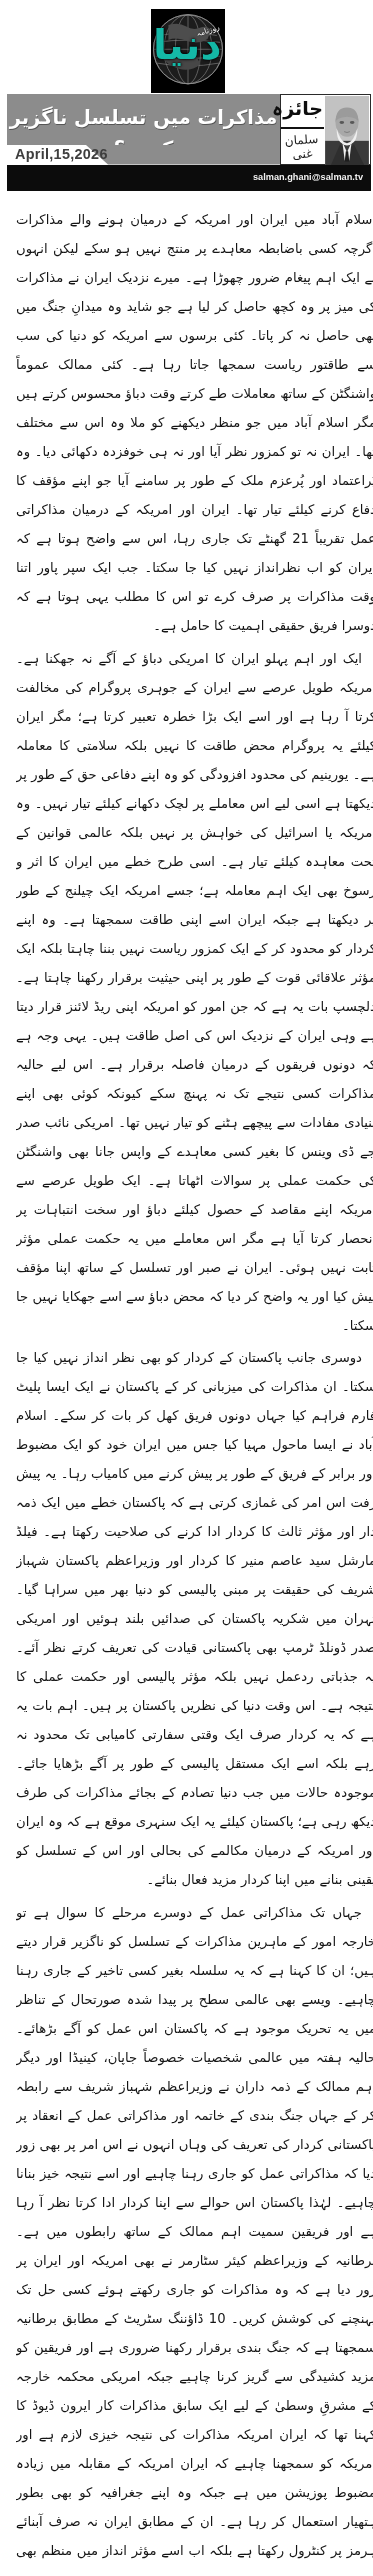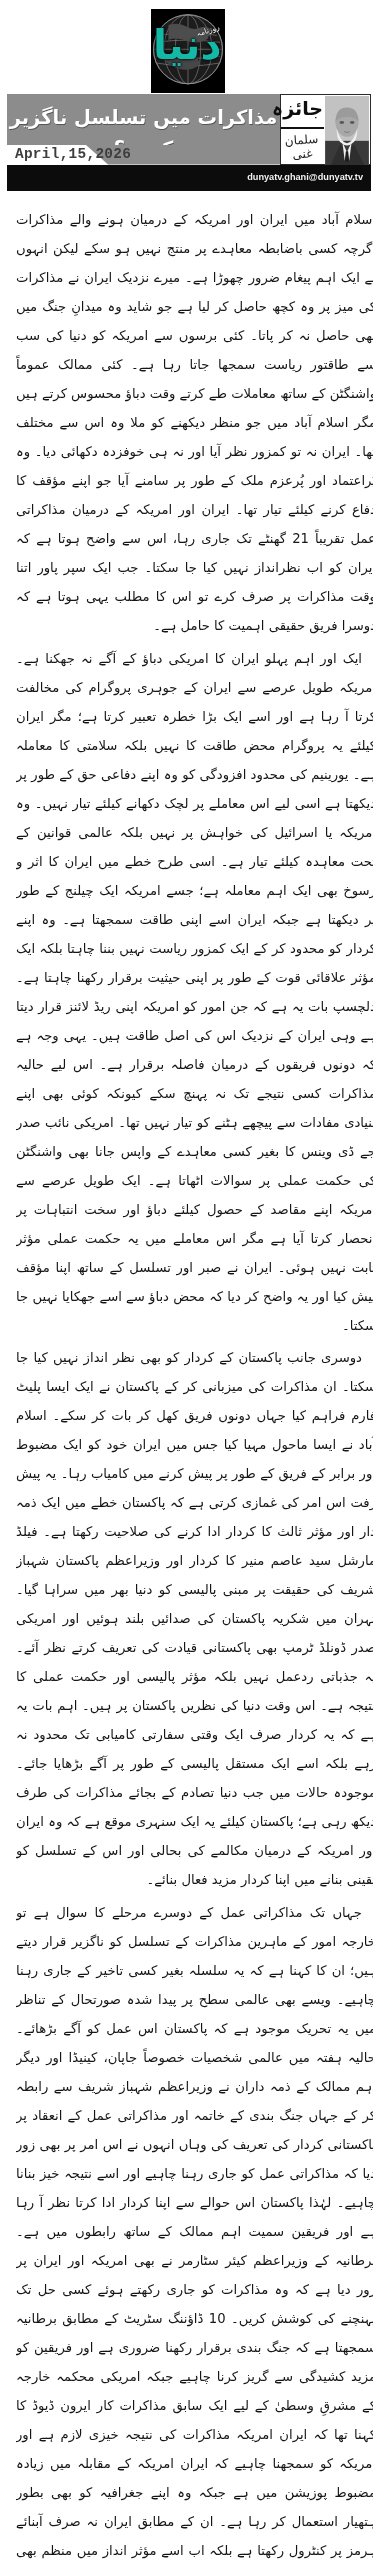--- a/index.html
+++ b/index.html
@@ -18,21 +18,21 @@
 
   
   .title-bar{position:absolute;left:7px;top:94px;width:273px;height:52px;background:#8c8c8c;}
   .article-title{position:absolute;left:0;top:8px;width:100%;text-align:center;color:#ffffff;
                  font-size:19.5px;font-weight:bold;direction:rtl;line-height:1.6;
                  text-shadow:0.6px 0.6px 0 #555;}
   .date-strip{position:absolute;left:7px;top:145px;width:273px;height:19.5px;background:#ffffff;}
   .gray-wedge{position:absolute;left:79px;top:0;width:194px;height:19.5px;background:#8c8c8c;
               clip-path:polygon(0 0,100% 0,100% 100%,22px 100%);}
   .date-label{position:absolute;left:8px;top:0.6px;font-size:14.4px;font-weight:bold;color:#3e3e3e;
-              font-family:Liberation Mono, monospace;letter-spacing:0.3px;}
+              font-family:Liberation Sans, sans-serif;letter-spacing:0.3px;}
 
   .column-box{position:absolute;left:280px;top:94px;width:91px;height:71px;background:#ffffff;
               border:0.6px solid #2a2a2a;box-sizing:border-box;}
   .column-name{position:absolute;right:47px;top:2.3px;width:41px;text-align:left;color:#0d0d0d;
                font-size:19px;font-weight:bold;direction:rtl;}
   .column-rule{position:absolute;right:46px;top:32px;width:43px;height:1.7px;background:#111;}
   .author-signature{position:absolute;right:46px;top:38px;width:44px;text-align:center;color:#1a1a1a;
                     font-size:12px;direction:rtl;transform:rotate(-4deg);}
   .author-photo{position:absolute;right:1.2px;top:0.6px;width:44px;height:69px;background:#c7c7c7;
                 overflow:hidden;}
@@ -95,21 +95,21 @@
         <path d="M18 46 Q18 20 38 20 Q58 20 58 46 Q58 38 38 36 Q18 38 18 46 Z" fill="#9b9b9b"></path>
         <path d="M20 56 Q26 80 38 82 Q50 80 56 56 Q56 74 50 80 Q44 86 38 86 Q32 86 26 80 Q20 74 20 56 Z" fill="#efefef"></path>
         <ellipse cx="29" cy="46" rx="4" ry="2.5" fill="#585858"></ellipse>
         <ellipse cx="47" cy="46" rx="4" ry="2.5" fill="#585858"></ellipse>
         <path d="M33 62 Q38 65 43 62" stroke="#777" stroke-width="1.5" fill="none"></path>
       </svg>
     </div>
   </div>
 
   <div class="email-bar">
-    <span class="email-text">dunyatv.ghani@dunyatv.tv</span>
+    <span class="email-text">salman.ghani@salman.tv</span>
   </div>
 
   <div class="article" dir="rtl">
       <p>اسلام آباد میں ایران اور امریکہ کے درمیان ہونے والے مذاکرات اگرچہ کسی باضابطہ معاہدے پر منتج نہیں ہو سکے لیکن انہوں نے ایک اہم پیغام ضرور چھوڑا ہے۔ میرے نزدیک ایران نے مذاکرات کی میز پر وہ کچھ حاصل کر لیا ہے جو شاید وہ میدانِ جنگ میں بھی حاصل نہ کر پاتا۔ کئی برسوں سے امریکہ کو دنیا کی سب سے طاقتور ریاست سمجھا جاتا رہا ہے۔ کئی ممالک عموماً واشنگٹن کے ساتھ معاملات طے کرتے وقت دباؤ محسوس کرتے ہیں مگر اسلام آباد میں جو منظر دیکھنے کو ملا وہ اس سے مختلف تھا۔ ایران نہ تو کمزور نظر آیا اور نہ ہی خوفزدہ دکھائی دیا۔ وہ پُراعتماد اور پُرعزم ملک کے طور پر سامنے آیا جو اپنے مؤقف کا دفاع کرنے کیلئے تیار تھا۔ ایران اور امریکہ کے درمیان مذاکراتی عمل تقریباً 21 گھنٹے تک جاری رہا، اس سے واضح ہوتا ہے کہ ایران کو اب نظرانداز نہیں کیا جا سکتا۔ جب ایک سپر پاور اتنا وقت مذاکرات پر صرف کرے تو اس کا مطلب یہی ہوتا ہے کہ دوسرا فریق حقیقی اہمیت کا حامل ہے۔</p>
       <p>ایک اور اہم پہلو ایران کا امریکی دباؤ کے آگے نہ جھکنا ہے۔ امریکہ طویل عرصے سے ایران کے جوہری پروگرام کی مخالفت کرتا آ رہا ہے اور اسے ایک بڑا خطرہ تعبیر کرتا ہے؛ مگر ایران کیلئے یہ پروگرام محض طاقت کا نہیں بلکہ سلامتی کا معاملہ ہے۔ یورینیم کی محدود افزودگی کو وہ اپنے دفاعی حق کے طور پر دیکھتا ہے اسی لیے اس معاملے پر لچک دکھانے کیلئے تیار نہیں۔ وہ امریکہ یا اسرائیل کی خواہش پر نہیں بلکہ عالمی قوانین کے تحت معاہدہ کیلئے تیار ہے۔ اسی طرح خطے میں ایران کا اثر و رسوخ بھی ایک اہم معاملہ ہے؛ جسے امریکہ ایک چیلنج کے طور پر دیکھتا ہے جبکہ ایران اسے اپنی طاقت سمجھتا ہے۔ وہ اپنے کردار کو محدود کر کے ایک کمزور ریاست نہیں بننا چاہتا بلکہ ایک مؤثر علاقائی قوت کے طور پر اپنی حیثیت برقرار رکھنا چاہتا ہے۔ دلچسپ بات یہ ہے کہ جن امور کو امریکہ اپنی ریڈ لائنز قرار دیتا ہے وہی ایران کے نزدیک اس کی اصل طاقت ہیں۔ یہی وجہ ہے کہ دونوں فریقوں کے درمیان فاصلہ برقرار ہے۔ اس لیے حالیہ مذاکرات کسی نتیجے تک نہ پہنچ سکے کیونکہ کوئی بھی اپنے بنیادی مفادات سے پیچھے ہٹنے کو تیار نہیں تھا۔ امریکی نائب صدر جے ڈی وینس کا بغیر کسی معاہدے کے واپس جانا بھی واشنگٹن کی حکمت عملی پر سوالات اٹھاتا ہے۔ ایک طویل عرصے سے امریکہ اپنے مقاصد کے حصول کیلئے دباؤ اور سخت انتباہات پر انحصار کرتا آیا ہے مگر اس معاملے میں یہ حکمت عملی مؤثر ثابت نہیں ہوئی۔ ایران نے صبر اور تسلسل کے ساتھ اپنا مؤقف پیش کیا اور یہ واضح کر دیا کہ محض دباؤ سے اسے جھکایا نہیں جا سکتا۔</p>
       <p>دوسری جانب پاکستان کے کردار کو بھی نظر انداز نہیں کیا جا سکتا۔ ان مذاکرات کی میزبانی کر کے پاکستان نے ایک ایسا پلیٹ فارم فراہم کیا جہاں دونوں فریق کھل کر بات کر سکے۔ اسلام آباد نے ایسا ماحول مہیا کیا جس میں ایران خود کو ایک مضبوط اور برابر کے فریق کے طور پر پیش کرنے میں کامیاب رہا۔ یہ پیش رفت اس امر کی غمازی کرتی ہے کہ پاکستان خطے میں ایک ذمہ دار اور مؤثر ثالث کا کردار ادا کرنے کی صلاحیت رکھتا ہے۔ فیلڈ مارشل سید عاصم منیر کا کردار اور وزیراعظم پاکستان شہباز شریف کی حقیقت پر مبنی پالیسی کو دنیا بھر میں سراہا گیا۔ تہران میں شکریہ پاکستان کی صدائیں بلند ہوئیں اور امریکی صدر ڈونلڈ ٹرمپ بھی پاکستانی قیادت کی تعریف کرتے نظر آئے۔ یہ جذباتی ردعمل نہیں بلکہ مؤثر پالیسی اور حکمت عملی کا نتیجہ ہے۔ اس وقت دنیا کی نظریں پاکستان پر ہیں۔ اہم بات یہ ہے کہ یہ کردار صرف ایک وقتی سفارتی کامیابی تک محدود نہ رہے بلکہ اسے ایک مستقل پالیسی کے طور پر آگے بڑھایا جائے۔ موجودہ حالات میں جب دنیا تصادم کے بجائے مذاکرات کی طرف دیکھ رہی ہے؛ پاکستان کیلئے یہ ایک سنہری موقع ہے کہ وہ ایران اور امریکہ کے درمیان مکالمے کی بحالی اور اس کے تسلسل کو یقینی بنانے میں اپنا کردار مزید فعال بنائے۔</p>
       <p>جہاں تک مذاکراتی عمل کے دوسرے مرحلے کا سوال ہے تو خارجہ امور کے ماہرین مذاکرات کے تسلسل کو ناگزیر قرار دیتے ہیں؛ ان کا کہنا ہے کہ یہ سلسلہ بغیر کسی تاخیر کے جاری رہنا چاہیے۔ ویسے بھی عالمی سطح پر پیدا شدہ صورتحال کے تناظر میں یہ تحریک موجود ہے کہ پاکستان اس عمل کو آگے بڑھائے۔ حالیہ ہفتہ میں عالمی شخصیات خصوصاً جاپان، کینیڈا اور دیگر اہم ممالک کے ذمہ داران نے وزیراعظم شہباز شریف سے رابطہ کر کے جہاں جنگ بندی کے خاتمہ اور مذاکراتی عمل کے انعقاد پر پاکستانی کردار کی تعریف کی وہاں انہوں نے اس امر پر بھی زور دیا کہ مذاکراتی عمل کو جاری رہنا چاہیے اور اسے نتیجہ خیز بنانا چاہیے۔ لہٰذا پاکستان اس حوالے سے اپنا کردار ادا کرتا نظر آ رہا ہے اور فریقین سمیت اہم ممالک کے ساتھ رابطوں میں ہے۔ برطانیہ کے وزیراعظم کیئر سٹارمر نے بھی امریکہ اور ایران پر زور دیا ہے کہ وہ مذاکرات کو جاری رکھتے ہوئے کسی حل تک پہنچنے کی کوشش کریں۔ 10 ڈاؤننگ سٹریٹ کے مطابق برطانیہ سمجھتا ہے کہ جنگ بندی برقرار رکھنا ضروری ہے اور فریقین کو مزید کشیدگی سے گریز کرنا چاہیے جبکہ امریکی محکمہ خارجہ کے مشرقِ وسطیٰ کے لیے ایک سابق مذاکرات کار ایرون ڈیوڈ کا کہنا تھا کہ ایران امریکہ مذاکرات کی نتیجہ خیزی لازم ہے اور امریکہ کو سمجھنا چاہیے کہ ایران امریکہ کے مقابلہ میں زیادہ مضبوط پوزیشن میں ہے جبکہ وہ اپنے جغرافیہ کو بھی بطور ہتھیار استعمال کر رہا ہے۔ ان کے مطابق ایران نہ صرف آبنائے ہرمز پر کنٹرول رکھتا ہے بلکہ اب اسے مؤثر انداز میں منظم بھی کر رہا ہے۔ ضرورت اس امر کی ہے کہ زمینی حقائق کا ادراک کرتے ہوئے مذاکراتی محاذ پر آگے بڑھا جائے۔ اس لیے مذاکراتی عمل کے حوالے سے دنیا بھر میں پیدا شدہ تحریک کو حوصلہ افزا اور پُرامید قرار دیا جا سکتا ہے۔ لہٰذا اس امر کا امکان موجود ہے کہ جلد ہی جنگ کے فریقین مذاکرات کی میز پر موجود ہوں گے۔ یہی وجہ ہے کہ عالمی میڈیا پر یہ خبریں آ رہی ہیں کہ مذاکرات کا دوسرا مرحلہ آئندہ ہفتہ متوقع ہے۔</p>
     </div>
 
 </div>

